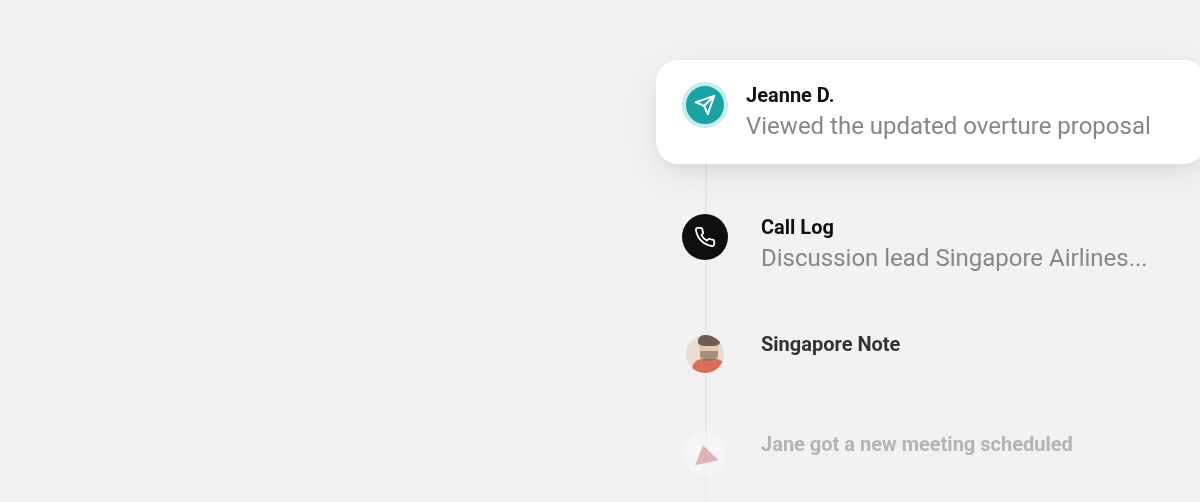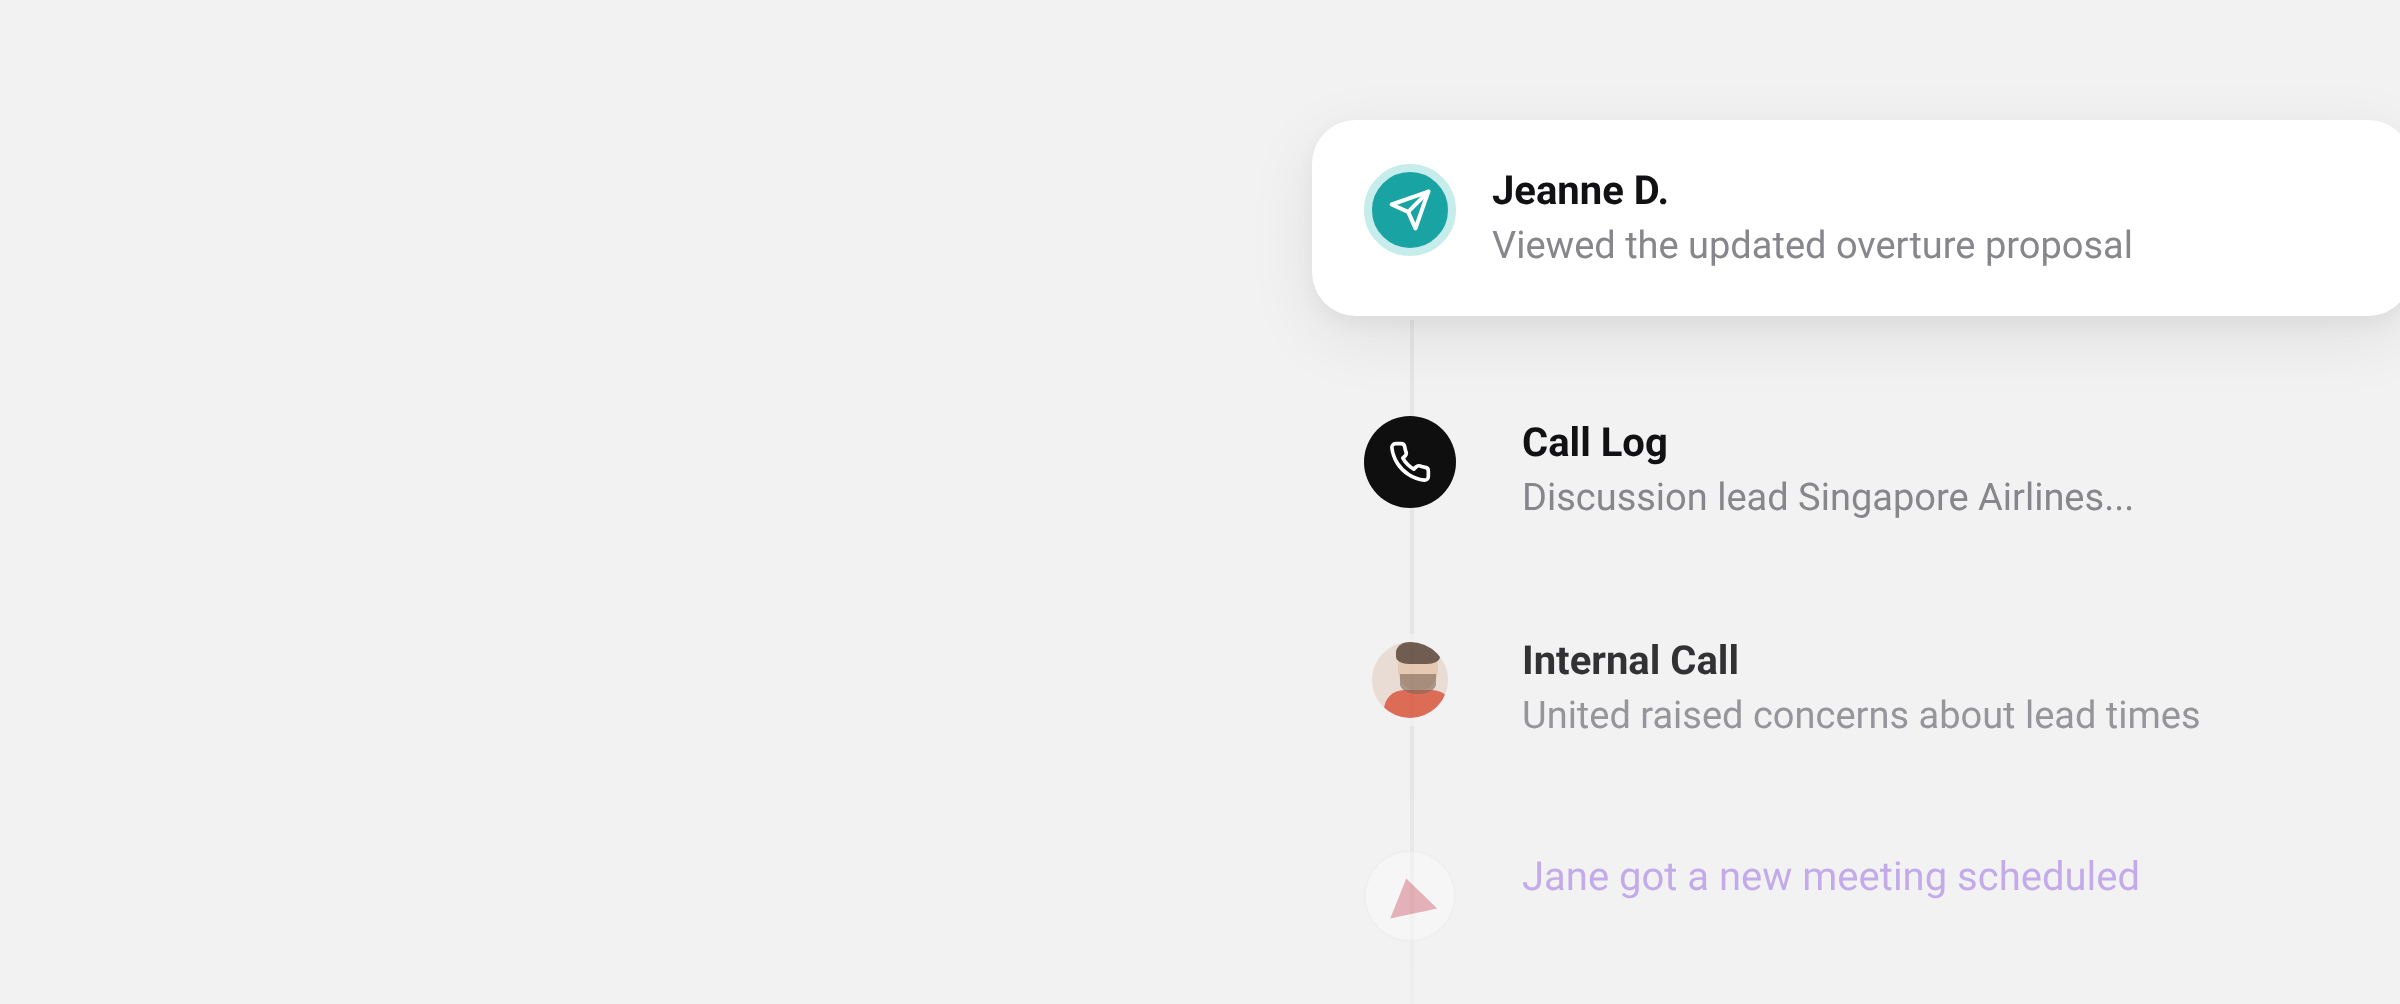--- a/index.html
+++ b/index.html
@@ -79,29 +79,29 @@
       overflow: hidden;
     }
     .text-block { flex: 1; }
     .title {
       font-size: 20px;
       font-weight: 700;
       color: #111113;
       line-height: 1.3;
     }
     .subtitle {
-      font-size: 19px;
+      font-size: 24px;
       color: #86868b;
       line-height: 1.35;
       margin-top: 2px;
     }
     .item-2 { margin-top: 40px; }
     .item-3 { margin-top: 36px; opacity: 0.85; }
     .item-4 { margin-top: 34px; opacity: 0.35; }
-    .item-4 .title { font-weight: 400; color: #6d28d9; }
+    .item-4 .title { font-weight: 700; color: #404040; }
     
     .face { width: 46px; height: 46px; position: relative; }
     .face .head { position:absolute; top:6px; left:13px; width:20px; height:22px; background:#e3c2a8; border-radius:48% 48% 45% 45%; }
     .face .hair { position:absolute; top:3px; left:12px; width:22px; height:12px; background:#5a4235; border-radius:50% 50% 30% 30%; }
     .face .beard { position:absolute; top:20px; left:14px; width:18px; height:10px; background:#6b4f3e; border-radius:0 0 50% 50%; opacity:.6; }
     .face .body { position:absolute; top:28px; left:6px; width:34px; height:22px; background:#d9553b; border-radius:10px 10px 0 0; }
     
     .logo-mark {
       width:0; height:0;
       border-left: 12px solid transparent;
@@ -144,22 +144,21 @@
   <div class="item plain item-3">
     <div class="avatar person">
       <div class="face">
         <div class="body"></div>
         <div class="head"></div>
         <div class="hair"></div>
         <div class="beard"></div>
       </div>
     </div>
     <div class="text-block">
-      <div class="title">Internal Call</div>
-      <div class="subtitle">United raised concerns about lead times</div>
+      <div class="title">Singapore Note</div>
     </div>
   </div>
 
   <div class="item plain item-4">
     <div class="avatar logo">
       <div class="logo-mark"></div>
     </div>
     <div class="text-block">
       <div class="title">Jane got a new meeting scheduled</div>
     </div>

